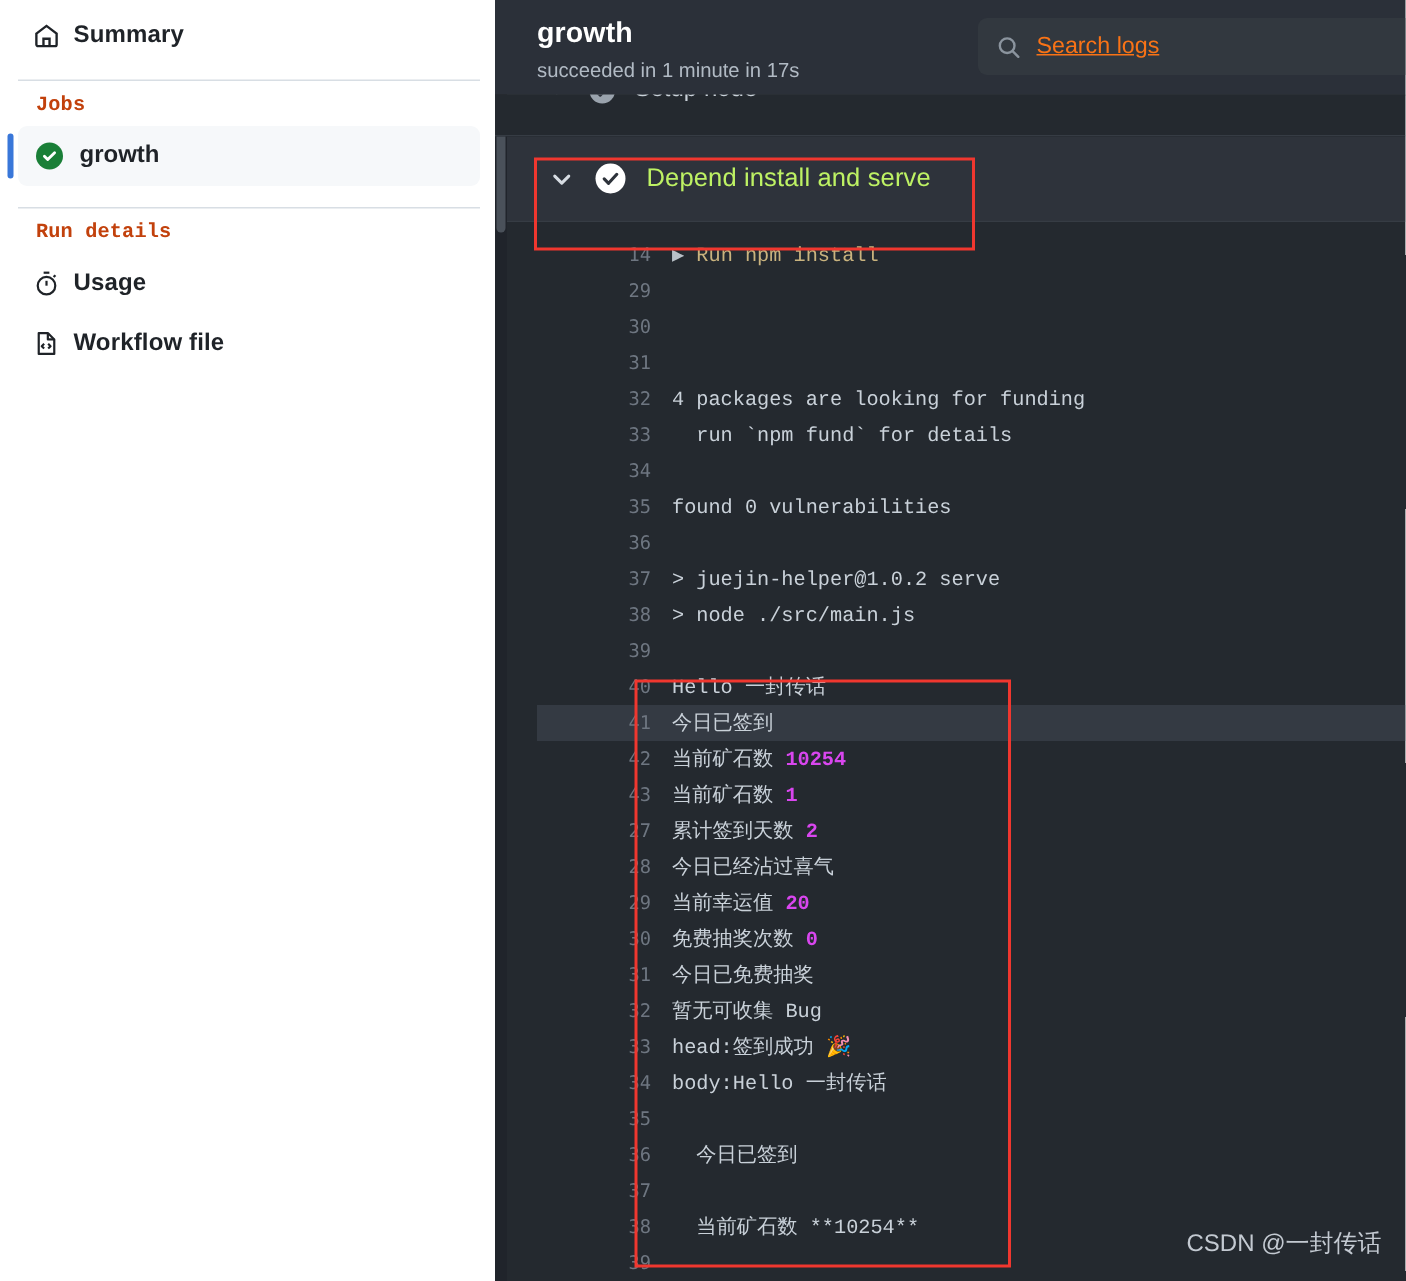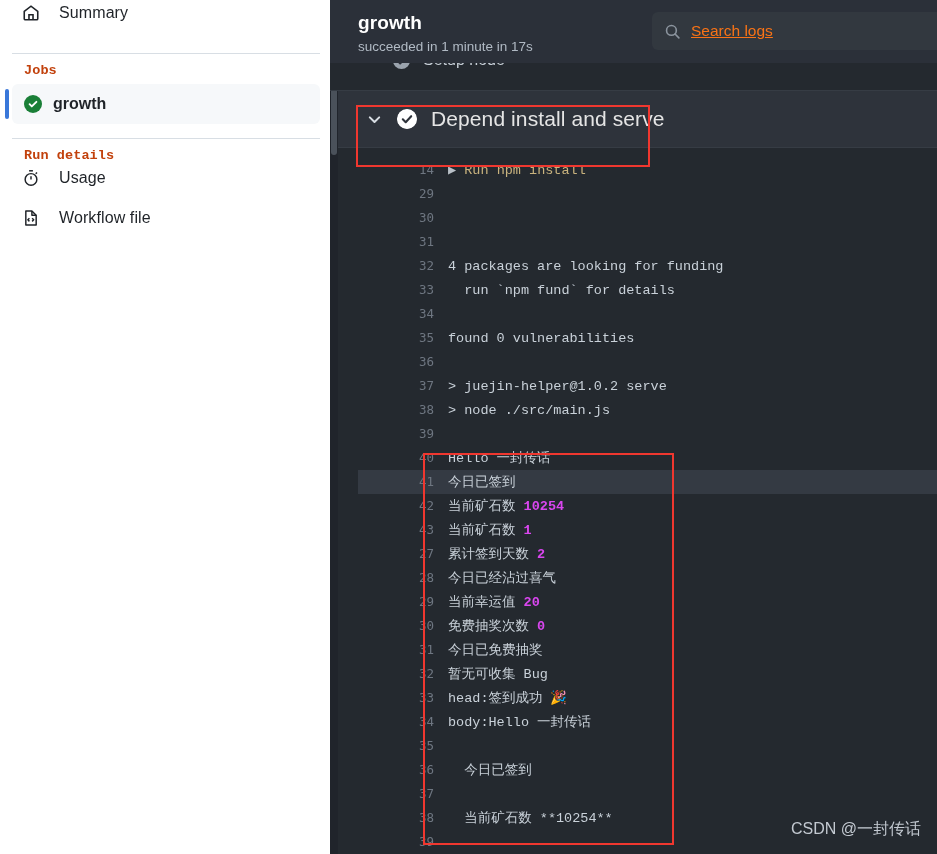--- a/index.html
+++ b/index.html
@@ -24,28 +24,29 @@
   .sidebar {
     width: 330px;
     height: 854px;
     background: #ffffff;
     flex: 0 0 330px;
     padding: 0;
   }
 
   .side-row {
     display: flex;
-    align-items: flex-start;
-    gap: 19px;
+    align-items: center;
+    gap: 9px;
     height: 40px;
     padding: 0 12px;
     margin: 0 10px;
     border-radius: 6px;
     color: #1f2328;
     font-size: 16px;
+    font-weight: bold;
   }
 
   .side-row.top { margin-top: 4px; }
 
   .side-icon {
     width: 18px;
     height: 18px;
     flex: 0 0 18px;
     display: flex;
     align-items: center;
@@ -200,22 +201,22 @@
     padding-left: 36px;
   }
   .chev-down { color: #d7dde3; display:flex; }
   .check-white {
     width: 20px; height: 20px; flex:0 0 20px;
     border-radius: 50%;
     background: #ffffff;
     display:flex; align-items:center; justify-content:center;
   }
   .step-label {
-    font-size: 21px;
-    color: #e5e5e5;
+    font-size: 17px;
+    color: #bef264;
     letter-spacing: 0.1px;
   }
 
   .step-underline {
     height: 1px;
     background: #363c44;
   }
 
   
   .left-rail {

